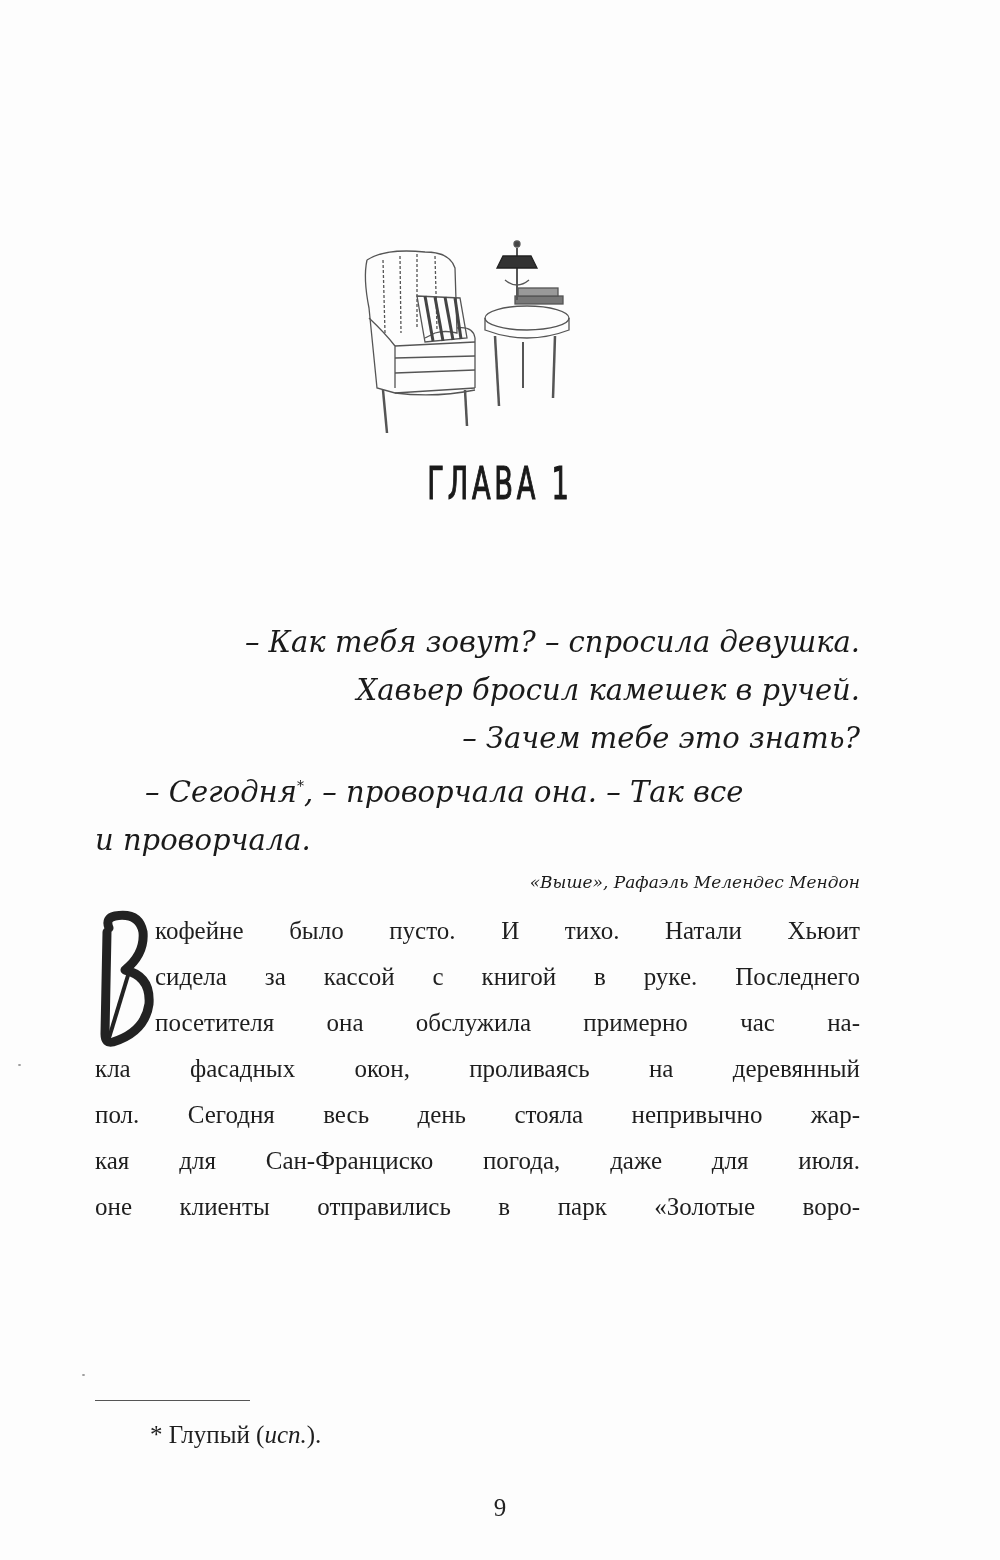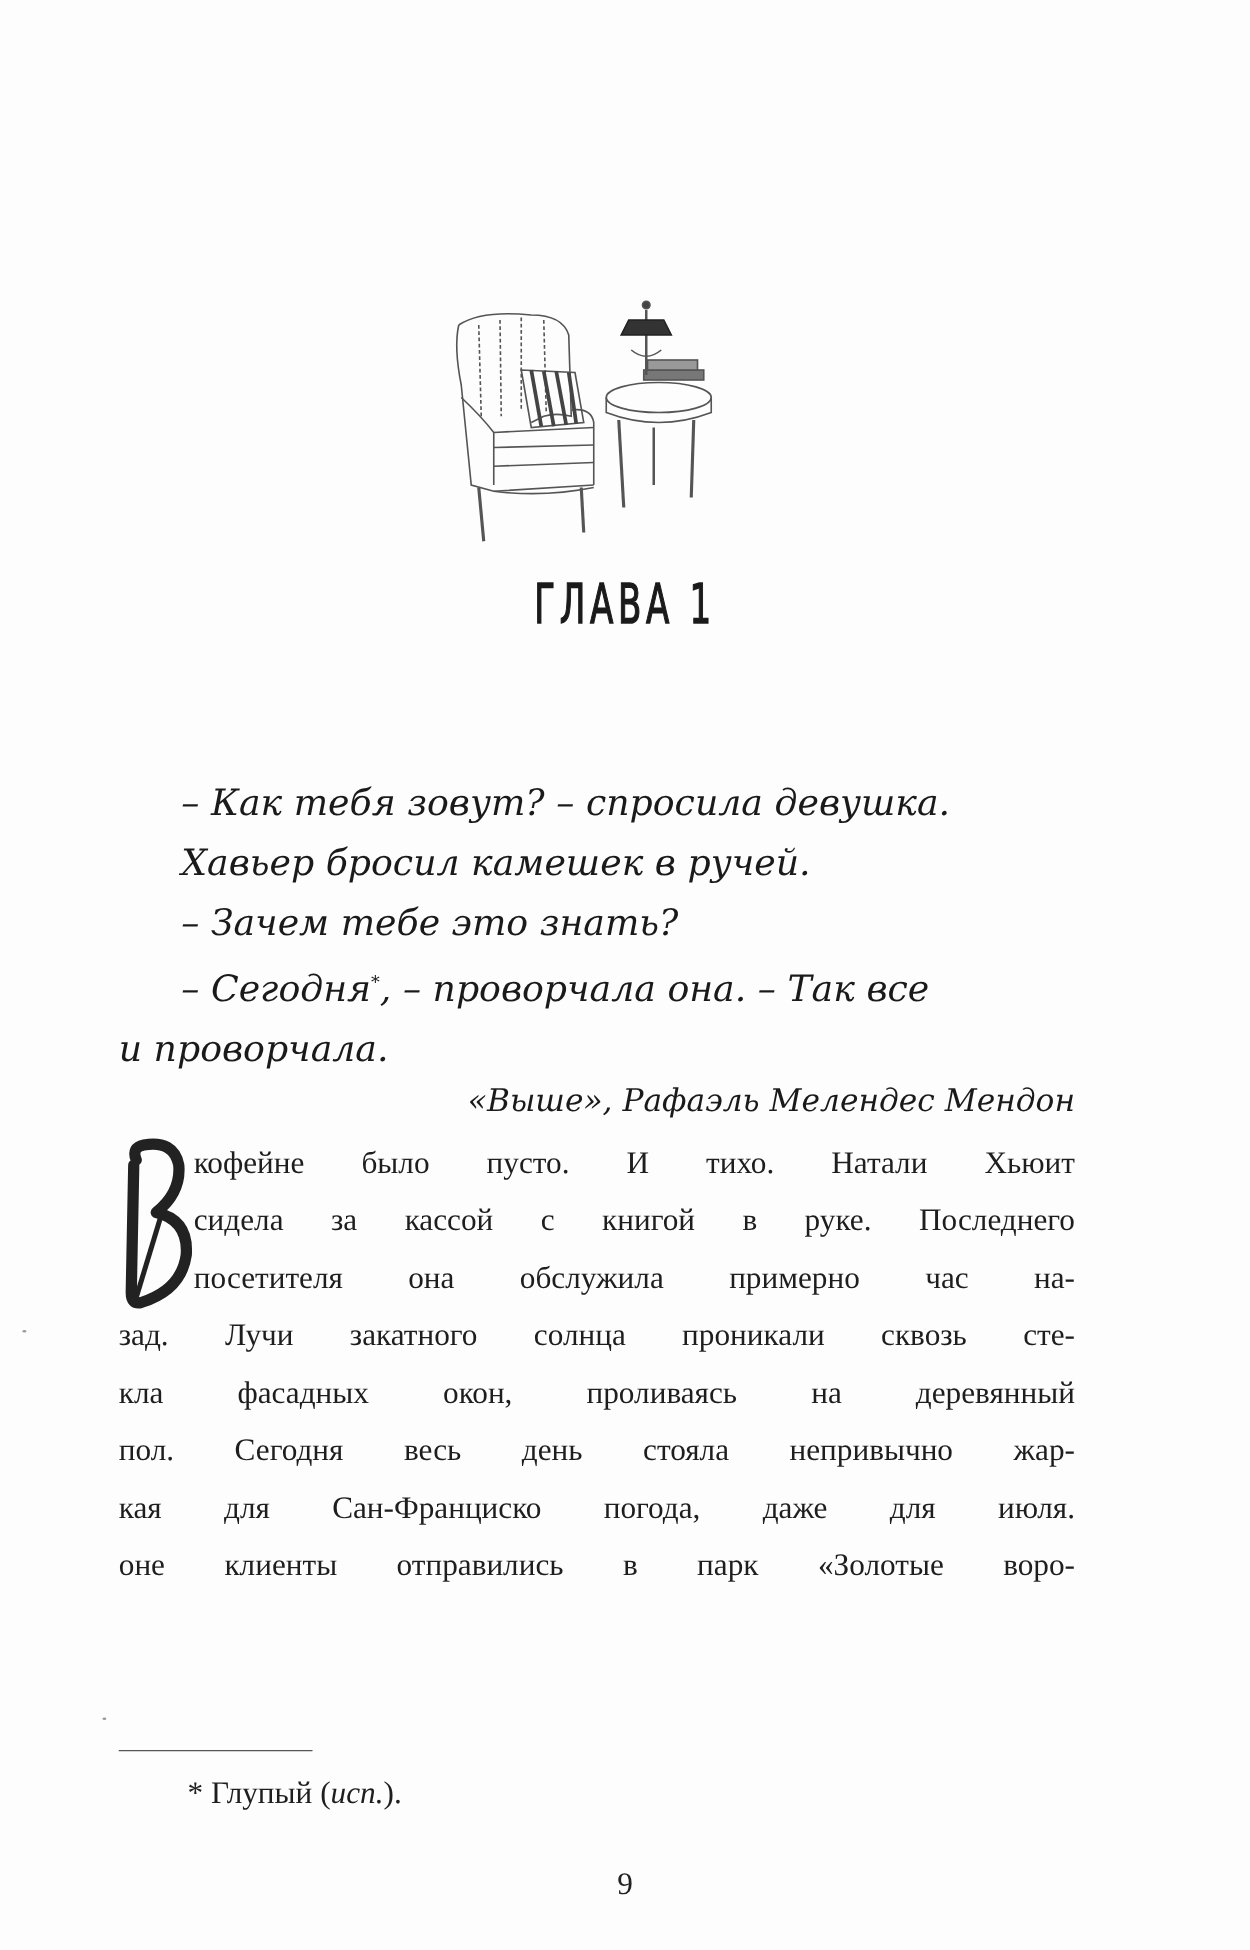--- a/index.html
+++ b/index.html
@@ -25,25 +25,25 @@
       -webkit-text-stroke: 1.2px #1a1a1a;
     }
     .epigraph {
       position: absolute; left: 95px; top: 618px; width: 765px;
       font-family: "DejaVu Serif", serif;
       font-style: italic;
       font-size: 29px; line-height: 48px;
       color: #1a1a1a;
     }
     .epigraph p { margin: 0; }
-    .epigraph .indent { text-indent: 50px; }
+    .epigraph .indent { text-indent: 50px; text-align: right; }
     .epigraph .justify { text-align: justify; text-align-last: left; }
     .epigraph sup { font-size: 14px; }
     .epigraph-source {
-      text-align: right; font-size: 25px; line-height: 36px; margin-top: 6px;
+      text-align: right; font-size: 17px; line-height: 36px; margin-top: 6px;
     }
     .body-text {
       position: absolute; left: 95px; top: 908px; width: 765px;
       font-family: "Liberation Serif", serif;
       font-size: 25px; line-height: 46px;
       text-align: justify;
       color: #1e1e1e;
     }
     .body-text .line { display: block; text-align: justify; text-align-last: justify; white-space: nowrap; }
     .dropcap {
@@ -131,21 +131,20 @@
 </div>
 
 <div class="body-text">
   <svg class="dropcap" viewBox="0 0 60 140">
     <path d="M14 18 Q10 8 20 6 Q44 2 48 22 Q50 44 30 60 Q56 66 54 94 Q50 122 18 132 Q10 134 10 124 L12 22" fill="none" stroke="#222" stroke-width="9" stroke-linecap="round" stroke-linejoin="round"></path>
     <path d="M14 128 L34 62" fill="none" stroke="#222" stroke-width="4"></path>
   </svg>
   <span class="line cap">кофейне было пусто. И тихо. Натали Хьюит</span>
   <span class="line cap">сидела за кассой с книгой в руке. Последнего</span>
   <span class="line cap">посетителя она обслужила примерно час на-</span>
-  <span class="line">зад. Лучи закатного солнца проникали сквозь сте-</span>
   <span class="line">кла фасадных окон, проливаясь на деревянный</span>
   <span class="line">пол. Сегодня весь день стояла непривычно жар-</span>
   <span class="line">кая для Сан-Франциско погода, даже для июля.</span>
   <span class="line">оне клиенты отправились в парк «Золотые воро-</span>
 </div>
 
 <div class="footnote-rule"></div>
 <div class="footnote"><span>* Глупый (</span><i>исп.</i><span>).</span></div>
 
 <div class="page-number">9</div>

